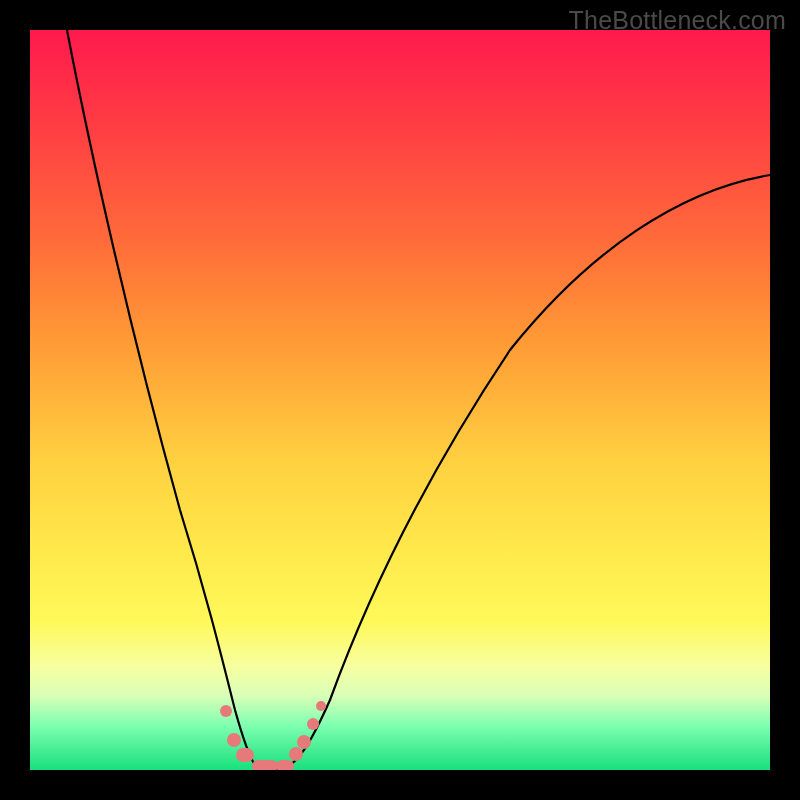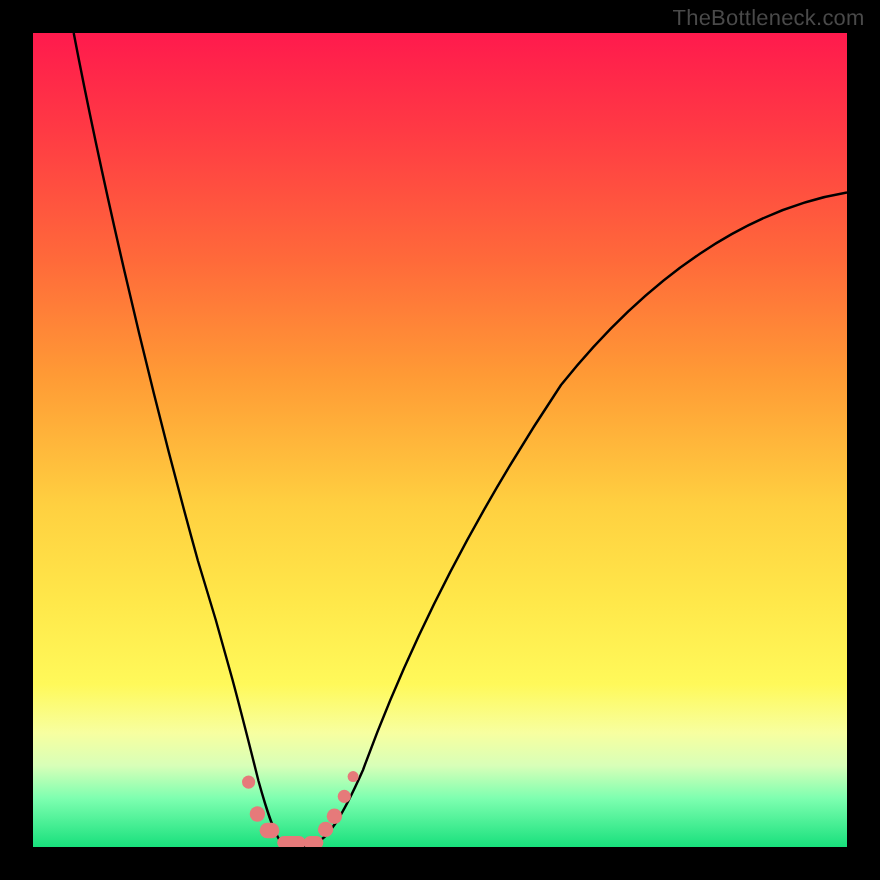--- a/index.html
+++ b/index.html
@@ -9,21 +9,21 @@
   #ff3a44 12%,
   #ff6a3a 28%,
   #ff9a35 42%,
   #ffd040 58%,
   #ffe84a 70%,
   #fff95a 80%,
   #f7ffa0 86%,
   #d8ffb8 90%,
   #7effb0 94%,
   #18e07c 100%)}
-.watermark{position:absolute;top:6px;right:14px;color:#4a4a4a;font-size:20px;letter-spacing:0.2px;font-weight:400}
+.watermark{position:absolute;top:6px;right:14px;color:#4a4a4a;font-size:25px;letter-spacing:0.2px;font-weight:400}
 svg.curve{position:absolute;left:30px;top:30px;width:740px;height:740px}
 .dot{fill:#e67a7a}
 .pill{fill:#e67a7a}
 </style>
 </head>
 <body>
 
 <div class="frame">
   <div class="plot-bg"></div>
 </div>

